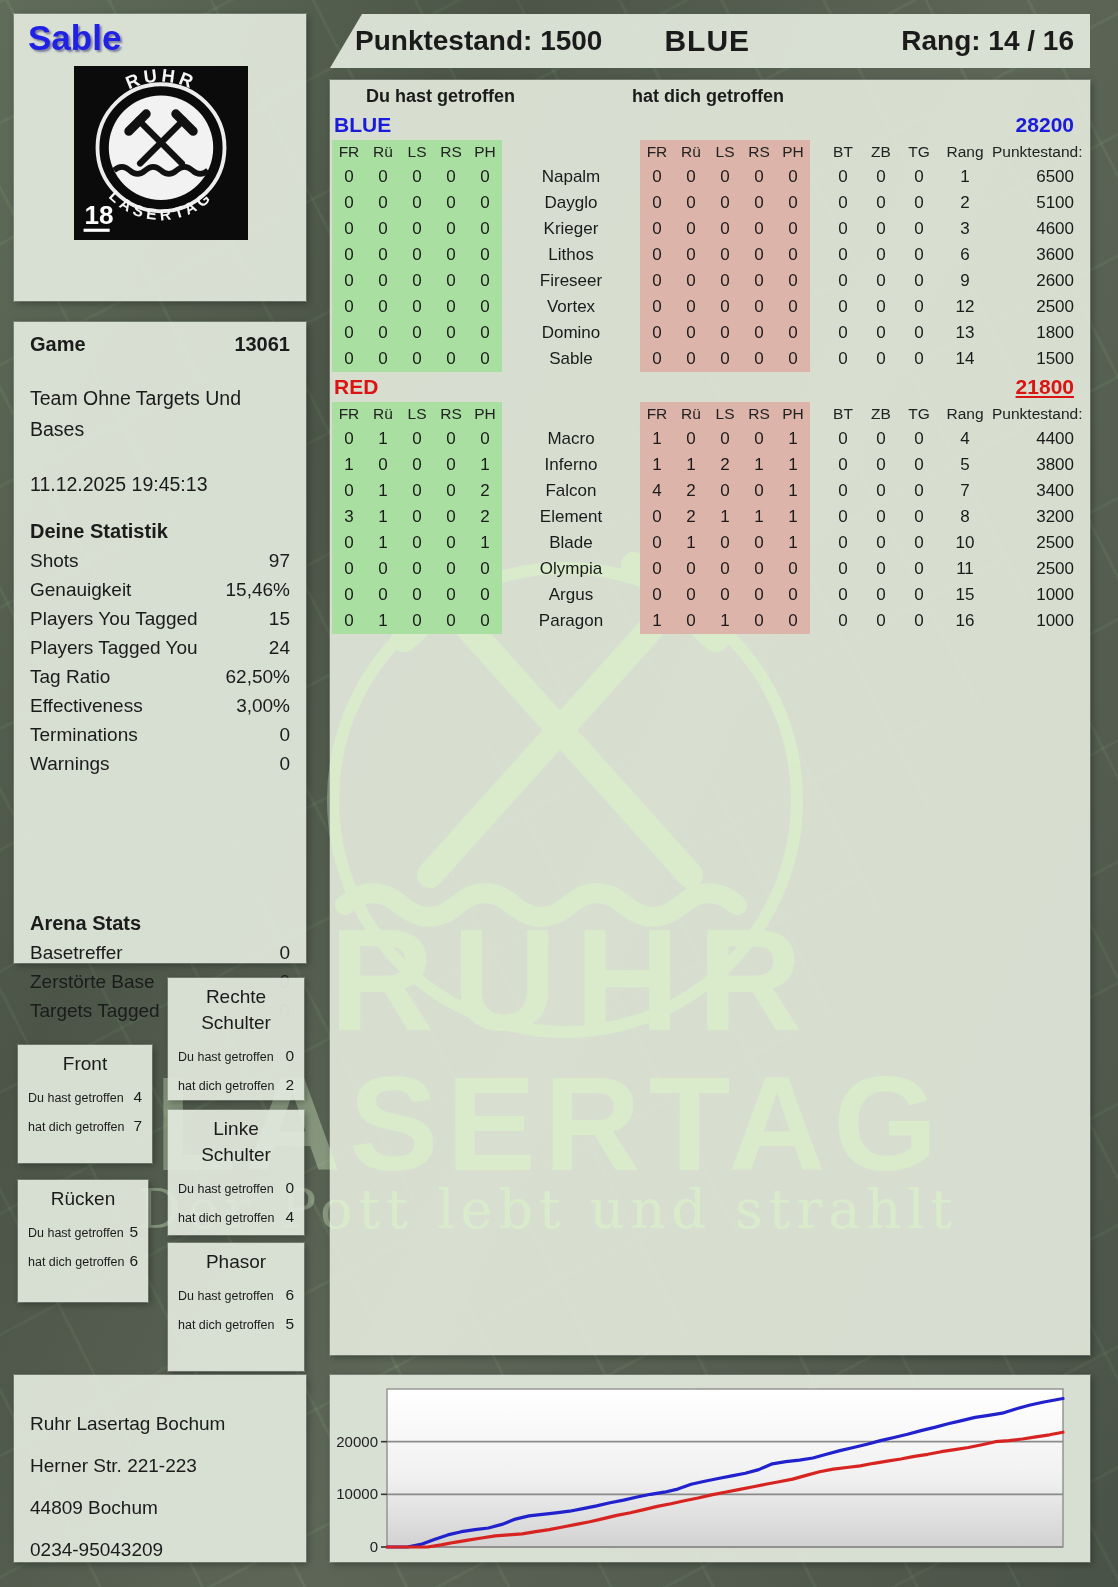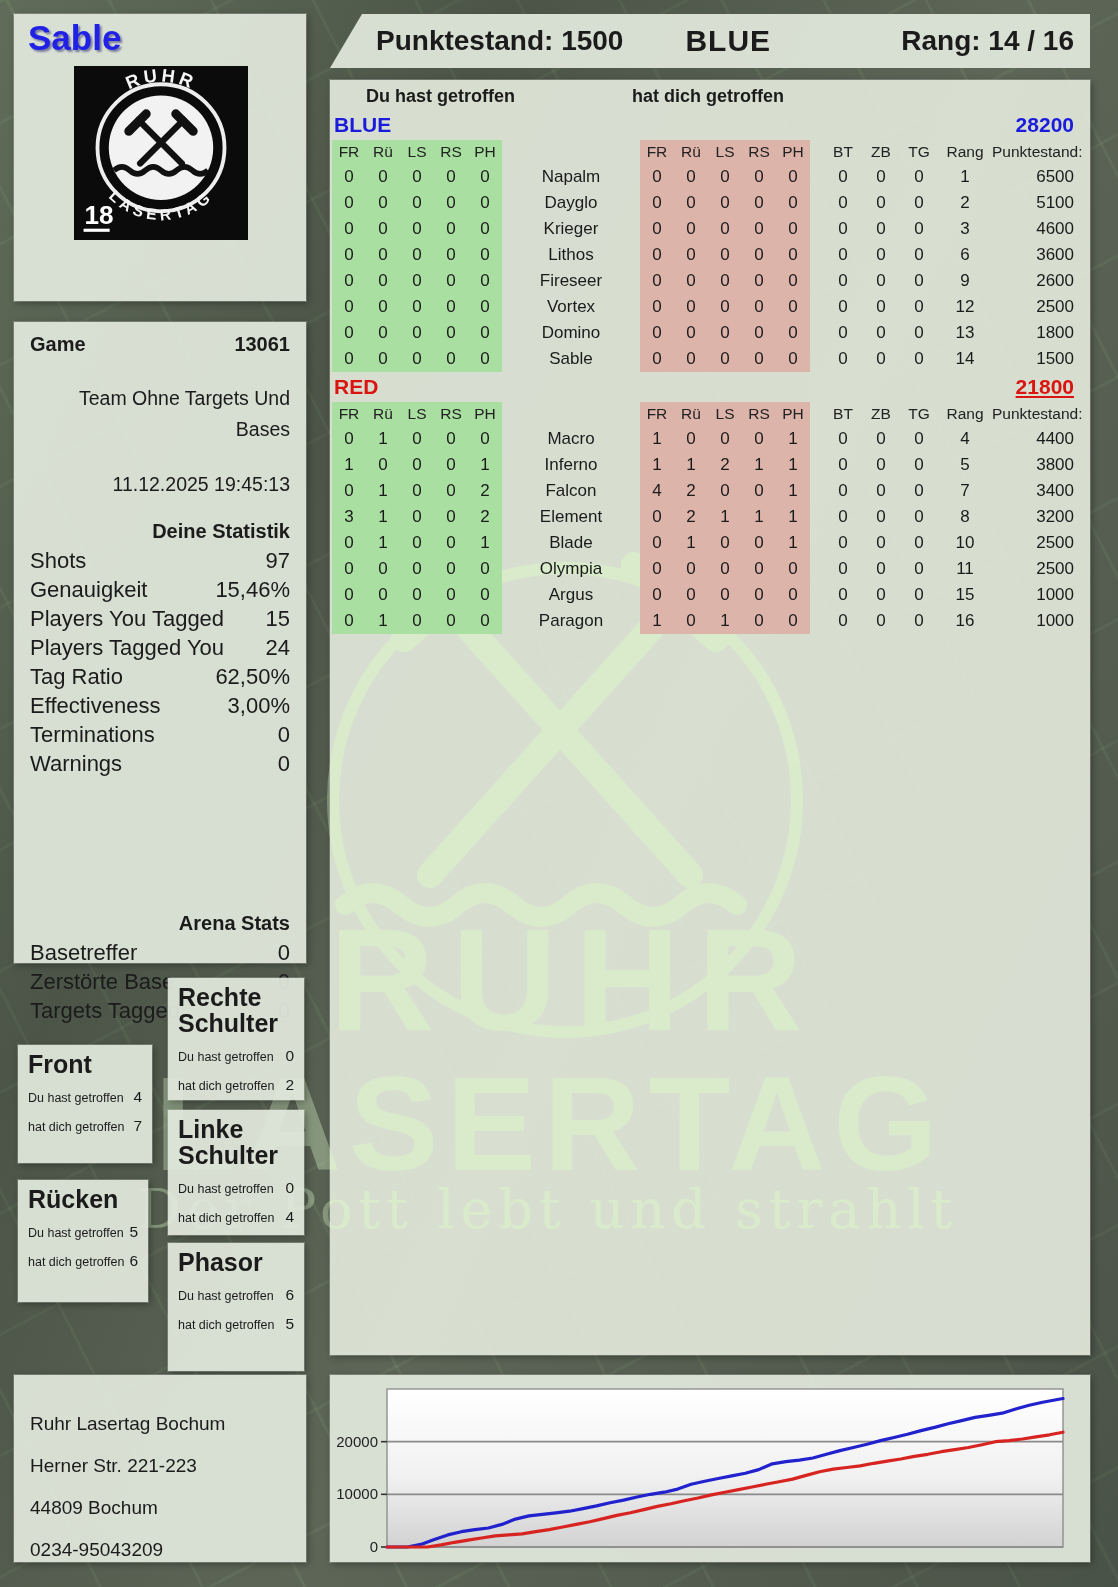--- a/index.html
+++ b/index.html
@@ -24,21 +24,21 @@
     position:absolute;left:14px;top:4px;font-size:35px;font-weight:bold;color:#2121e6;
     text-shadow:2px 2px 2px rgba(10,10,90,.45);
   }
   .logo{position:absolute;left:60px;top:52px;width:174px;height:174px;}
   
   #header-bar{
     left:330px;top:14px;width:760px;height:54px;
     clip-path:polygon(32px 0, 100% 0, 100% 100%, 0 100%);
     display:flex;align-items:center;
   }
-  #header-bar .hpunkte{font-size:28px;font-weight:bold;margin-left:46px;}
+  #header-bar .hpunkte{font-size:28px;font-weight:bold;margin-left:25px;}
   #header-bar .hteam{font-size:30px;font-weight:bold;margin-left:62px;letter-spacing:1px;}
   #header-bar .hrang{font-size:28px;font-weight:bold;margin-left:auto;margin-right:16px;}
   
   #main-panel{left:330px;top:80px;width:760px;height:1275px;background:rgba(222,229,215,.95);overflow:hidden;}
   #wm-main{position:absolute;left:0;top:0;width:760px;height:1275px;z-index:0;}
   .hit-labels{position:absolute;left:0;top:6px;width:100%;z-index:1;font-size:18px;font-weight:bold;}
   .hit-labels .l1{position:absolute;left:36px;}
   .hit-labels .l2{position:absolute;left:302px;}
   #tables{position:absolute;left:2px;top:30px;right:14px;z-index:1;}
   .team-row{display:flex;justify-content:space-between;align-items:center;height:30px;font-size:21px;font-weight:bold;padding:0 2px;}
@@ -46,36 +46,36 @@
     display:grid;
     grid-template-columns:repeat(5,34px) 138px repeat(5,34px) 14px repeat(3,38px) 54px 1fr;
     align-items:stretch;height:26px;font-size:17px;
   }
   .trow>div{display:flex;align-items:center;justify-content:center;}
   .trow .pts{justify-content:flex-end;padding-right:2px;}
   .trow.thead{height:24px;font-size:15.5px;color:#222;}
   .cell-g{background:#a9dfa1;}
   .cell-r{background:#ddb4aa;}
   
-  #panel-game{left:14px;top:322px;width:292px;height:641px;text-align:right;}
+  #panel-game{left:14px;top:322px;width:292px;height:641px;}
   .g-pad{padding:8px 16px 0 16px;}
-  .g-row{display:flex;justify-content:space-between;line-height:29px;font-size:22px;}
+  .g-row{display:flex;justify-content:space-between;line-height:29px;font-size:19px;}
   .g-row.bold,.g-head{font-weight:bold;font-size:20px;}
   .g-head{line-height:30px;}
   .g-line{line-height:31px;font-size:19.5px;margin-top:24px;}
   .mt-stats{margin-top:16px;}
   .mt-arena{margin-top:130px;}
   
   .bp{padding:6px 10px 0 10px;box-sizing:border-box;}
   #bp-rechte-schulter{left:168px;top:978px;width:136px;height:122px;}
   #bp-front{left:18px;top:1045px;width:134px;height:118px;}
   #bp-linke-schulter{left:168px;top:1110px;width:136px;height:125px;}
   #bp-ruecken{left:18px;top:1180px;width:130px;height:122px;}
   #bp-phasor{left:168px;top:1243px;width:136px;height:128px;}
-  .bp-title{font-weight:bold;font-size:25px;line-height:26px;}
+  .bp-title{text-align:center;font-weight:normal;font-size:19px;line-height:26px;}
   .bp-row{display:flex;justify-content:space-between;align-items:baseline;margin-top:11px;}
   .bp-lab{font-size:12.5px;}
   .bp-val{font-size:15.5px;}
   
   #panel-address{left:14px;top:1375px;width:292px;height:187px;padding:28px 16px;box-sizing:border-box;}
   .addr-line{font-size:19px;line-height:42px;}
   #panel-chart{left:330px;top:1375px;width:760px;height:187px;}
 </style>
 </head>
 <body>

